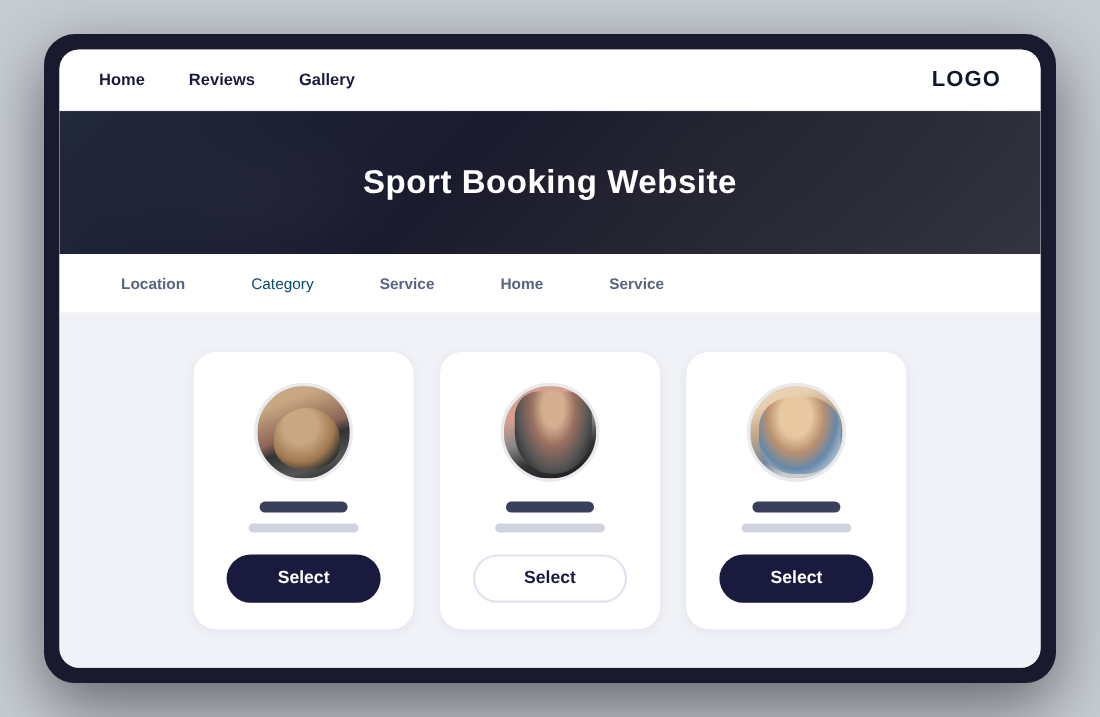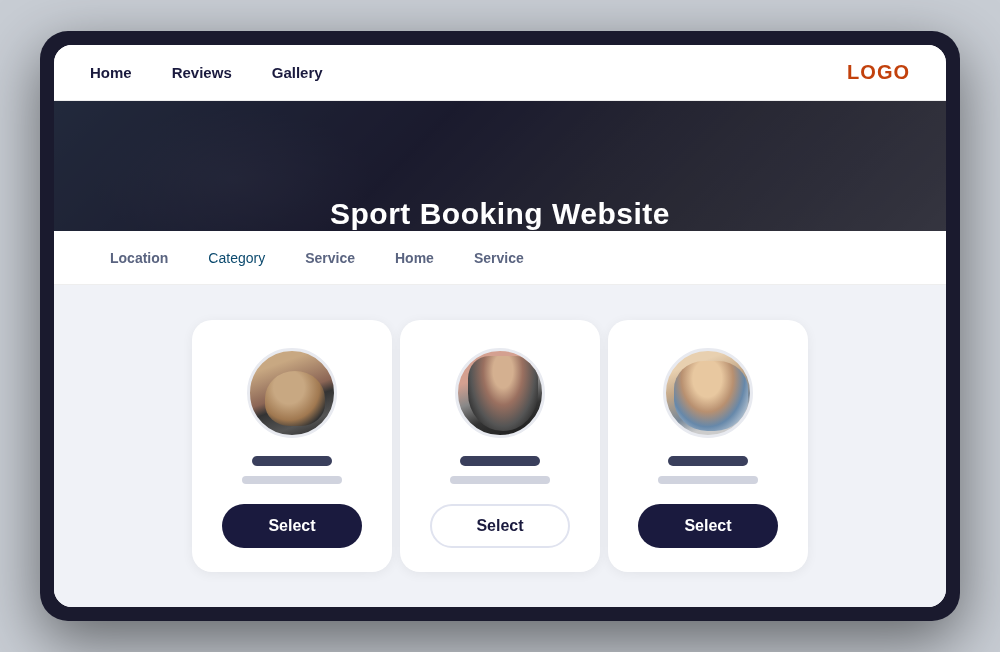--- a/index.html
+++ b/index.html
@@ -55,32 +55,32 @@
       font-weight: 600;
       color: #1a1a3e;
       cursor: pointer;
       text-decoration: none;
     }
 
     .nav-logo {
       margin-left: auto;
       font-size: 20px;
       font-weight: 900;
-      color: #c2410c;
+      color: #0f172a;
       letter-spacing: 1px;
     }
 
     
     .hero {
       position: relative;
       height: 130px;
       flex-shrink: 0;
       overflow: hidden;
       display: flex;
-      align-items: flex-end;
+      align-items: center;
       justify-content: center;
     }
 
     .hero-bg {
       position: absolute;
       inset: 0;
       background: linear-gradient(135deg, #2c3e50 0%, #1a1a2e 40%, #3d3d3d 70%, #5a5a5a 100%);
       opacity: 0.9;
     }
 
@@ -112,21 +112,21 @@
 
     
     .tabs-bar {
       background: #fff;
       display: flex;
       align-items: center;
       padding: 0 36px;
       height: 54px;
       border-bottom: 1px solid #eee;
       flex-shrink: 0;
-      gap: 0;
+      gap: 20px;
     }
 
     .tab-item {
       padding: 8px 20px;
       font-size: 14px;
       font-weight: 600;
       color: #5a6480;
       cursor: pointer;
       border-radius: 6px;
       white-space: nowrap;
@@ -143,21 +143,21 @@
       background: #f0f2f7;
       display: flex;
       align-items: center;
       justify-content: center;
       padding: 30px 20px;
       overflow: hidden;
     }
 
     .cards-container {
       display: flex;
-      gap: 8px;
+      gap: 24px;
       align-items: flex-start;
       justify-content: center;
     }
 
     .service-card {
       background: #fff;
       border-radius: 20px;
       width: 200px;
       display: flex;
       flex-direction: column;

